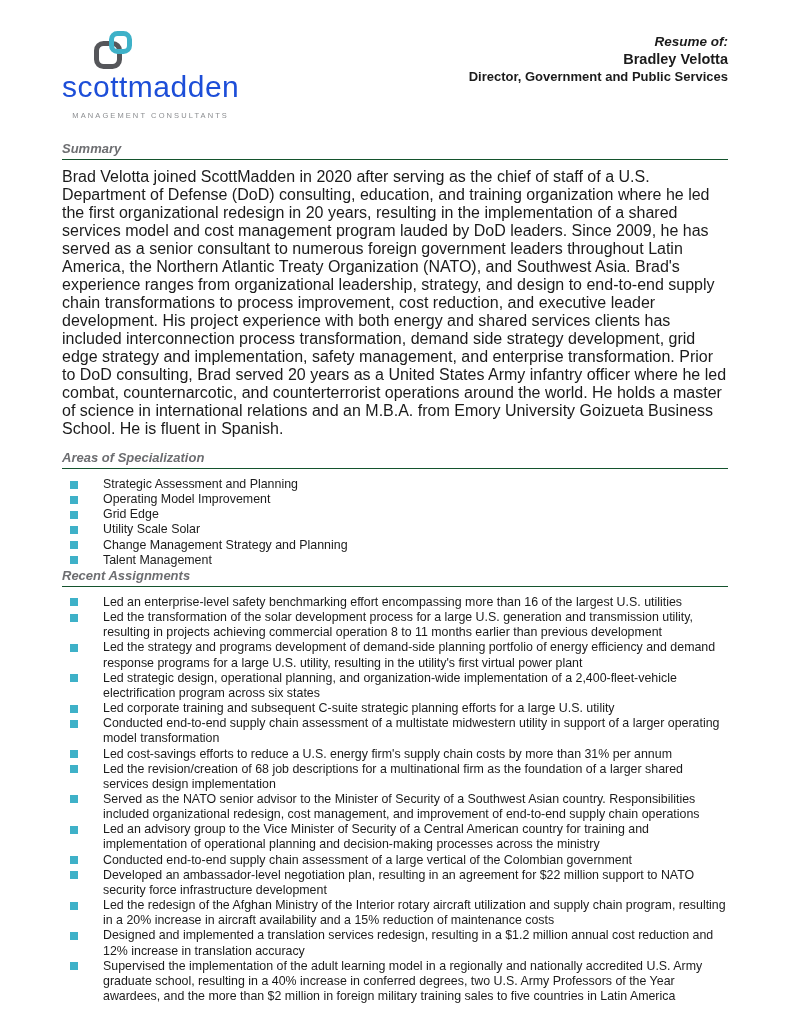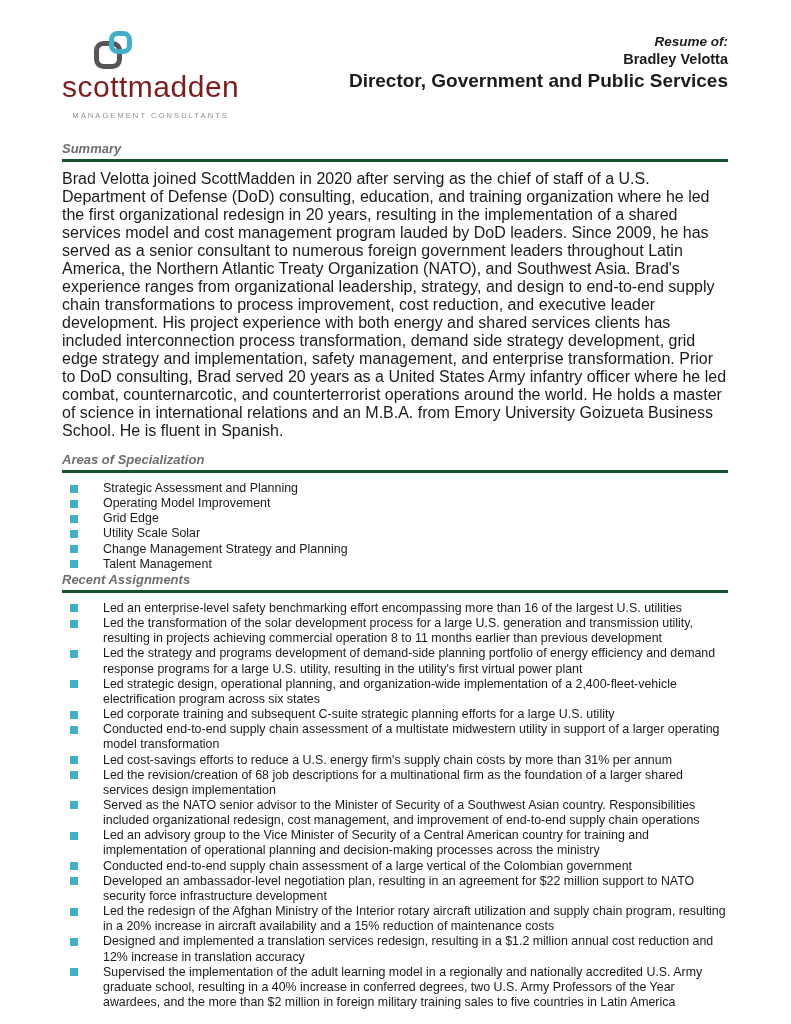--- a/index.html
+++ b/index.html
@@ -27,48 +27,48 @@
     justify-content: space-between;
     align-items: flex-start;
     padding-top: 30px;
     min-height: 72px;
   }
   .logo-block { display: inline-block; }
   .logo-icon { display: block; margin-left: 30px; margin-bottom: 1px; }
   .logo-wordmark {
     font-size: 30px;
     letter-spacing: 0.5px;
-    color: #7f1d1d;
+    color: #1d4ed8;
     line-height: 1;
     font-weight: 400;
   }
   .logo-tagline {
     font-size: 7.5px;
     letter-spacing: 2.1px;
     color: #8b8d90;
     text-align: center;
     margin-top: 9px;
   }
   .header-right {
     text-align: right;
     padding-top: 3px;
     line-height: 1.28;
   }
   .resume-of { font-size: 13.5px; font-weight: bold; font-style: italic; }
   .person-name { font-size: 14.5px; font-weight: bold; }
-  .person-title { font-size: 19px; font-weight: bold; }
+  .person-title { font-size: 13px; font-weight: bold; }
 
   
   .section-heading {
     font-size: 13px;
     font-weight: bold;
     font-style: italic;
     color: #6d6e71;
     padding-bottom: 3px;
-    border-bottom: 3px solid #14532d;
+    border-bottom: 1px solid #14532d;
   }
   .summary-heading { margin-top: 21px; }
   .summary-body {
     margin-top: 8px;
     font-size: 16px;
     line-height: 18px;
   }
   .spec-heading { margin-top: 12px; font-style: italic; }
   .assign-heading { }
 

